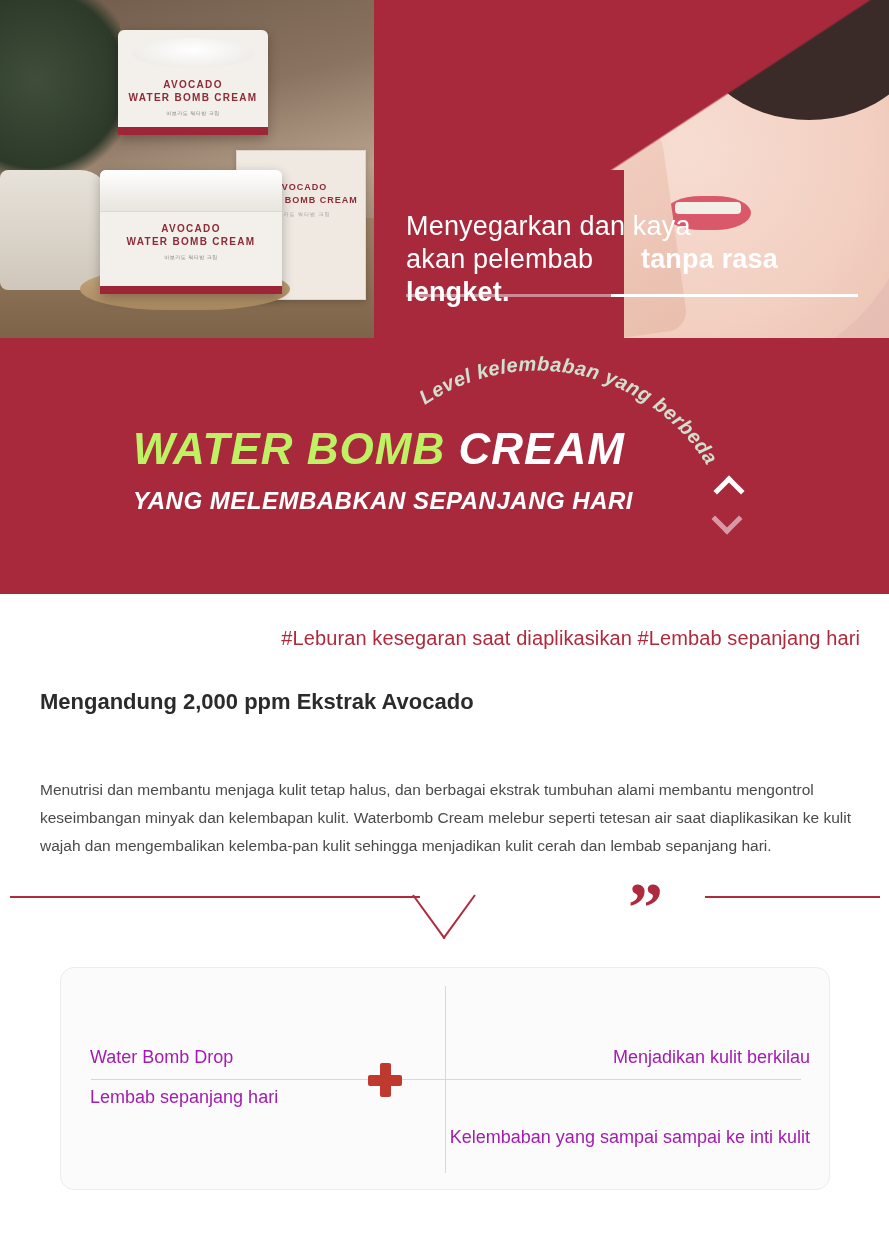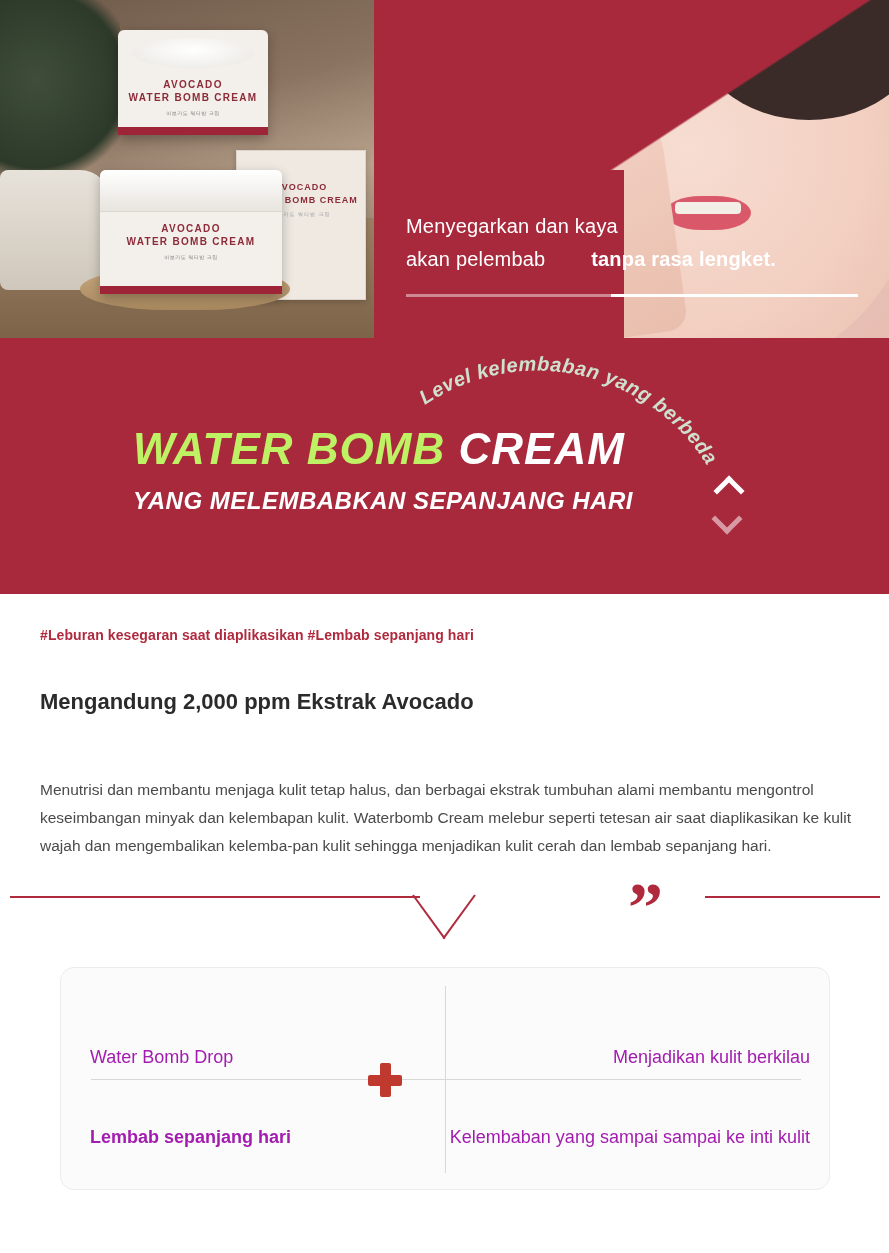--- a/index.html
+++ b/index.html
@@ -125,21 +125,21 @@
     position:absolute; left:374px; top:0; width:515px; height:338px;
     background: linear-gradient(to bottom right, #a8283c 0%, #a8283c 48%, rgba(168,40,60,0) 48.4%);
   }
   .hero-red-diag2 {
     position:absolute; left:374px; top:170px; width:250px; height:170px;
     background:#a8283c;
   }
 
   .hero-tag {
     position:absolute; left:406px; top:210px; width:460px;
-    color:#ffffff; font-size:20px; line-height:33px; font-weight:300;
+    color:#ffffff; font-size:27px; line-height:33px; font-weight:300;
     letter-spacing:.2px;
   }
   .hero-tag .b { font-weight:700;margin-left:40px; }
   .hero-rule { position:absolute; left:406px; top:294px; width:452px; height:3px; background:rgba(255,255,255,.45); }
   .hero-rule .fill { position:absolute; left:205px; top:0; width:247px; height:3px; background:#ffffff; }
 
   .arcword {
     position:absolute; left:420px; top:360px; width:370px; height:110px;
     pointer-events:none;
   }
@@ -163,21 +163,21 @@
   .chev span {
     position:absolute; display:block; width:22px; height:22px;
     border-right:5px solid #ffffff; border-bottom:5px solid #ffffff;
   }
   .chev span.c1 { left:6px; top:0; transform: rotate(-135deg); }
   .chev span.c2 { left:4px; top:28px; border-color:#d79aa5; transform: rotate(45deg); }
 
   
   .hash {
     position:absolute; left:40px; top:627px; width:820px;
-    color:#b02a3e; font-size:14px; font-weight:bold; letter-spacing:.1px;
+    color:#b02a3e; font-size:20px; font-weight:normal; letter-spacing:.1px;text-align:right;
   }
   .sec-title {
     position:absolute; left:40px; top:689px;
     color:#2b2b2b; font-size:22px; font-weight:bold;
   }
   .sec-body {
     position:absolute; left:40px; top:733px; width:815px;
     color:#4a4a4a; font-size:15.5px; line-height:28px;margin-top:43px;
   }
 
@@ -213,21 +213,21 @@
   }
   .plus:before, .plus:after {
     content:""; position:absolute; background:#c0392f; border-radius:2px;
   }
   .plus:before { left:12px; top:0; width:11px; height:34px; }
   .plus:after  { left:0; top:12px; width:34px; height:11px; }
 
   .cell { position:absolute; color:#a21caf; font-size:18px; line-height:27px;margin-top:28px; }
   .cell.tl { left:90px; top:1016px; }
   .cell.tr { left:420px; top:1016px; width:390px; text-align:right; }
-  .cell.bl { left:90px; top:1096px;font-weight:bold; }
+  .cell.bl { left:90px; top:1056px; }
   .cell.br { left:420px; top:1096px; width:390px; text-align:right; }
 
   .footer-space { position:absolute; left:0; top:1190px; width:889px; height:63px; background:#ffffff; }
 </style>
 </head>
 <body>
 
 <div class="page">
 
   <div class="hero">

